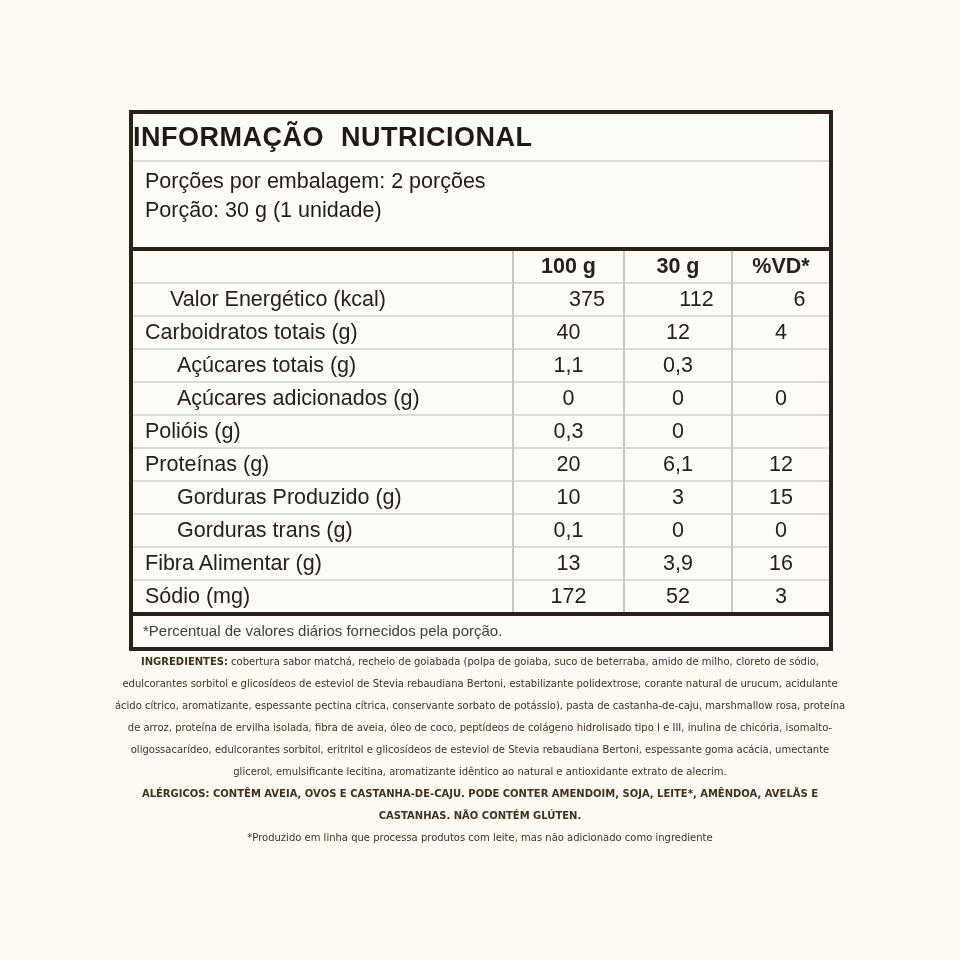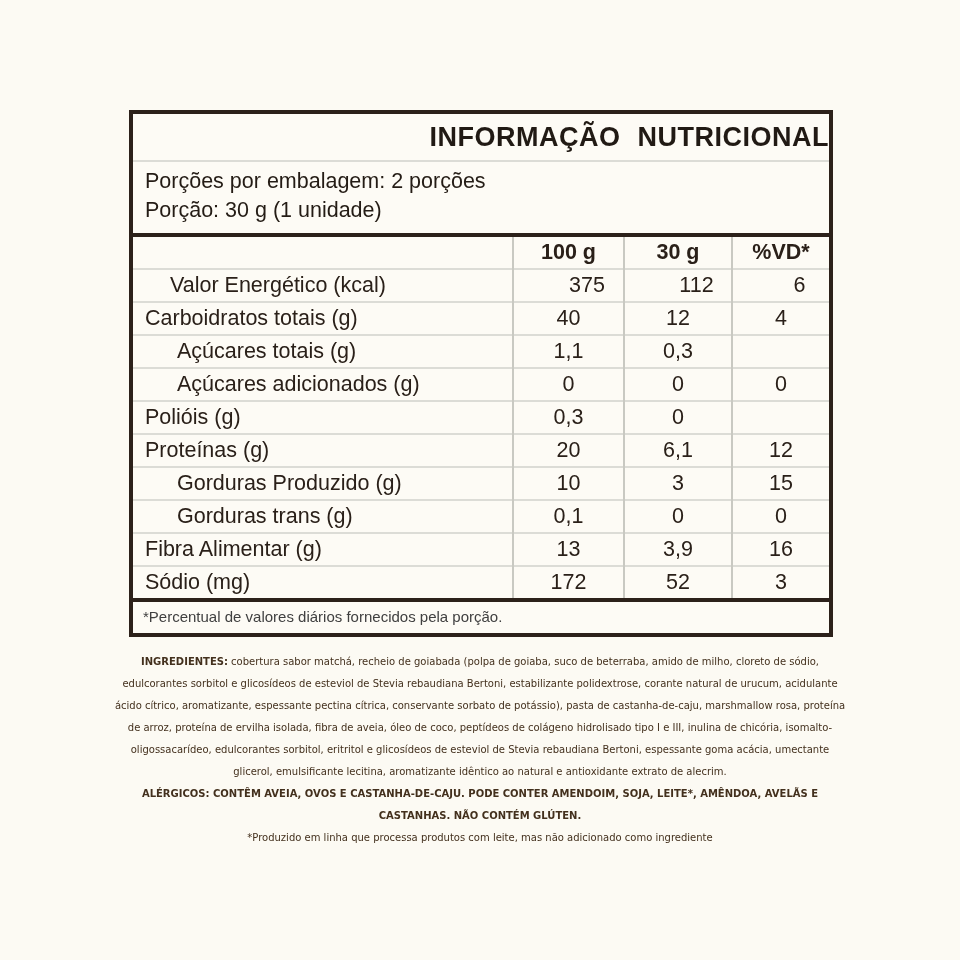--- a/index.html
+++ b/index.html
@@ -20,31 +20,31 @@
   .label-box {
     position: absolute;
     left: 129px;
     top: 110px;
     width: 704px;
     box-sizing: border-box;
     border: 4px solid #2c211a;
     background: #fdfbf5;
   }
   .lb-title {
-    text-align: right;
+    text-align: left;
     font-weight: bold;
     font-size: 27px;
     letter-spacing: 0.5px;
     word-spacing: 9px;
     padding: 8px 0 7px;
     border-bottom: 2px solid #dcdcd6;
     color: #211a14;
   }
   .lb-servings {
-    padding: 5px 12px 8px;
+    padding: 5px 12px 22px;
     font-size: 21.5px;
     line-height: 29px;
     border-bottom: 4px solid #2c211a;
     color: #241c15;
   }
 
   table.nutri {
     width: 100%;
     border-collapse: collapse;
     table-layout: fixed;

